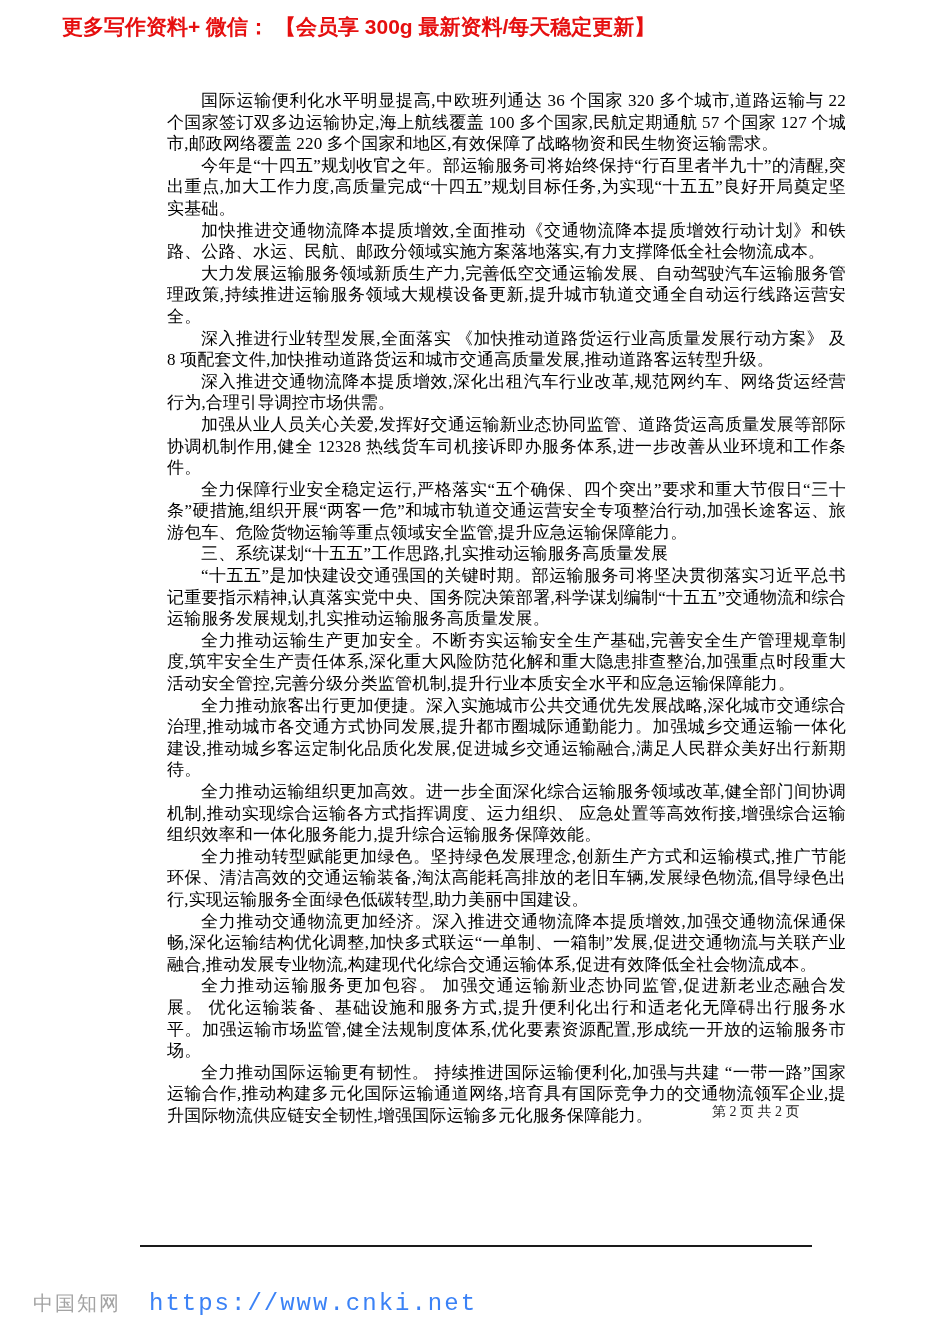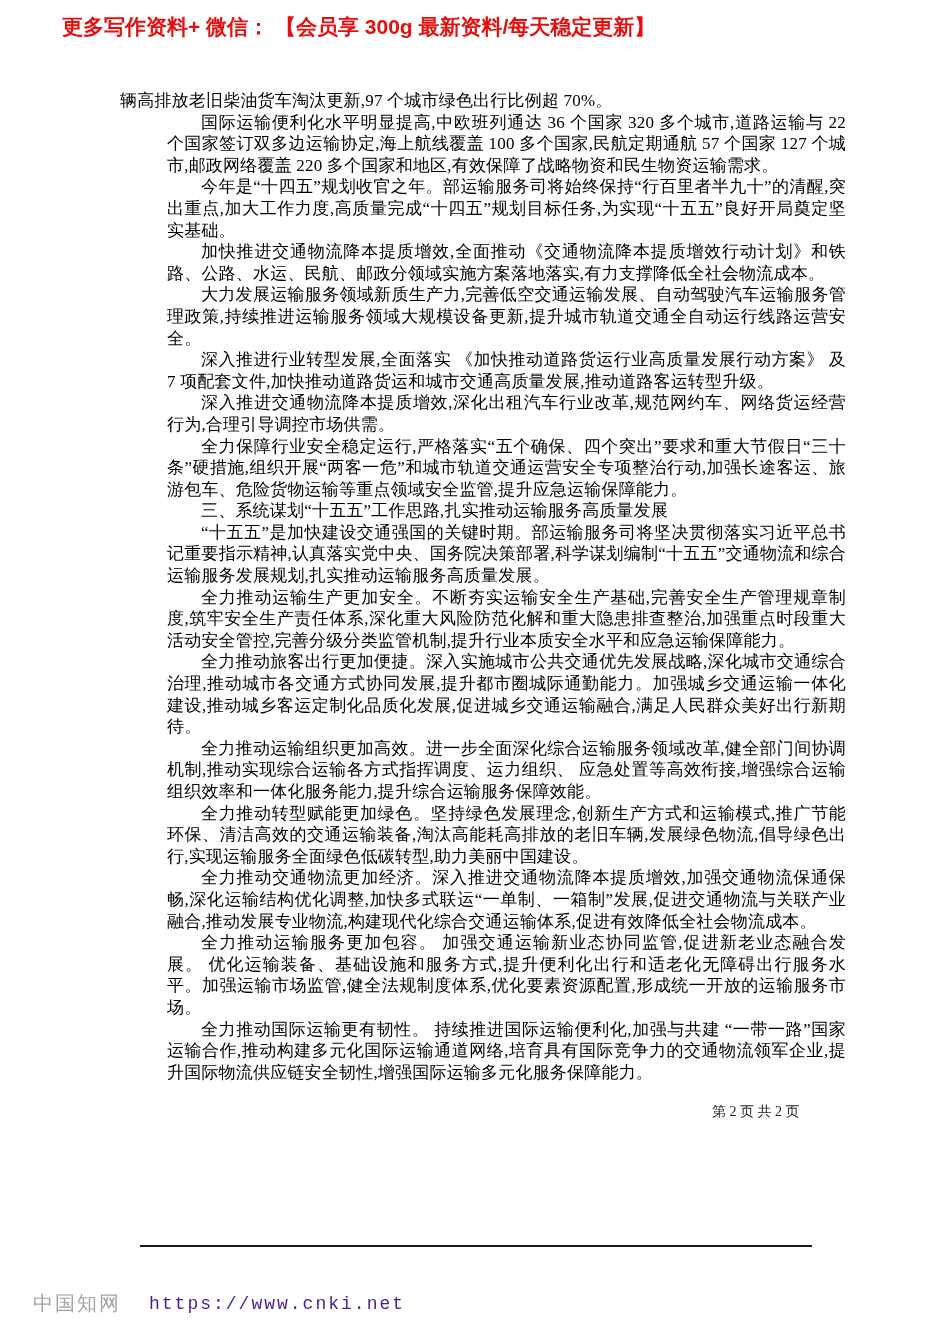--- a/index.html
+++ b/index.html
@@ -49,51 +49,51 @@
     top:1245px;
     width:672px;
     height:0;
     border-top:2px solid #1a1a1a;
   }
   .watermark {
     position:absolute;
     left:33px;
     top:1290px;
     display:flex;
-    align-items:center;
+    align-items:flex-end;
     gap:28px;
     white-space:nowrap;
   }
   .watermark .brand {
     font-size:20px;
     color:#a3a3a3;
     letter-spacing:2px;
   }
   .watermark .url {
     font-family:"Liberation Mono","DejaVu Sans Mono",monospace;
-    font-size:18px;
-    color:#4c1d95;
+    font-size:24px;
+    color:#3b82f6;
     letter-spacing:2px;
   }
 </style>
 </head>
 <body>
 
 <div class="page">
 
   <div class="promo">更多写作资料+ 微信： 【会员享 300g 最新资料/每天稳定更新】</div>
 
   <div class="content">
-      <p class="">辆高排放老旧柴油货车淘汰更新,97 个城市绿色出行比例超 70%。</p>
       <p class="indent">国际运输便利化水平明显提高,中欧班列通达 36 个国家 320 多个城市,道路运输与 22 个国家签订双多边运输协定,海上航线覆盖 100 多个国家,民航定期通航 57 个国家 127 个城市,邮政网络覆盖 220 多个国家和地区,有效保障了战略物资和民生物资运输需求。</p>
       <p class="indent">今年是“十四五”规划收官之年。部运输服务司将始终保持“行百里者半九十”的清醒,突出重点,加大工作力度,高质量完成“十四五”规划目标任务,为实现“十五五”良好开局奠定坚实基础。</p>
       <p class="indent">加快推进交通物流降本提质增效,全面推动《交通物流降本提质增效行动计划》和铁路、公路、水运、民航、邮政分领域实施方案落地落实,有力支撑降低全社会物流成本。</p>
       <p class="indent">大力发展运输服务领域新质生产力,完善低空交通运输发展、自动驾驶汽车运输服务管理政策,持续推进运输服务领域大规模设备更新,提升城市轨道交通全自动运行线路运营安全。</p>
-      <p class="indent">深入推进行业转型发展,全面落实 《加快推动道路货运行业高质量发展行动方案》 及 7 项配套文件,加快推动道路货运和城市交通高质量发展,推动道路客运转型升级。</p>
+      <p class="indent">深入推进行业转型发展,全面落实 《加快推动道路货运行业高质量发展行动方案》 及 8 项配套文件,加快推动道路货运和城市交通高质量发展,推动道路客运转型升级。</p>
       <p class="indent">深入推进交通物流降本提质增效,深化出租汽车行业改革,规范网约车、网络货运经营行为,合理引导调控市场供需。</p>
+      <p class="indent">加强从业人员关心关爱,发挥好交通运输新业态协同监管、道路货运高质量发展等部际协调机制作用,健全 12328 热线货车司机接诉即办服务体系,进一步改善从业环境和工作条件。</p>
       <p class="indent">全力保障行业安全稳定运行,严格落实“五个确保、四个突出”要求和重大节假日“三十条”硬措施,组织开展“两客一危”和城市轨道交通运营安全专项整治行动,加强长途客运、旅游包车、危险货物运输等重点领域安全监管,提升应急运输保障能力。</p>
       <p class="indent">三、系统谋划“十五五”工作思路,扎实推动运输服务高质量发展</p>
       <p class="indent">“十五五”是加快建设交通强国的关键时期。部运输服务司将坚决贯彻落实习近平总书记重要指示精神,认真落实党中央、国务院决策部署,科学谋划编制“十五五”交通物流和综合运输服务发展规划,扎实推动运输服务高质量发展。</p>
       <p class="indent">全力推动运输生产更加安全。不断夯实运输安全生产基础,完善安全生产管理规章制度,筑牢安全生产责任体系,深化重大风险防范化解和重大隐患排查整治,加强重点时段重大活动安全管控,完善分级分类监管机制,提升行业本质安全水平和应急运输保障能力。</p>
       <p class="indent">全力推动旅客出行更加便捷。深入实施城市公共交通优先发展战略,深化城市交通综合治理,推动城市各交通方式协同发展,提升都市圈城际通勤能力。加强城乡交通运输一体化建设,推动城乡客运定制化品质化发展,促进城乡交通运输融合,满足人民群众美好出行新期待。</p>
       <p class="indent">全力推动运输组织更加高效。进一步全面深化综合运输服务领域改革,健全部门间协调机制,推动实现综合运输各方式指挥调度、运力组织、 应急处置等高效衔接,增强综合运输组织效率和一体化服务能力,提升综合运输服务保障效能。</p>
       <p class="indent">全力推动转型赋能更加绿色。坚持绿色发展理念,创新生产方式和运输模式,推广节能环保、清洁高效的交通运输装备,淘汰高能耗高排放的老旧车辆,发展绿色物流,倡导绿色出行,实现运输服务全面绿色低碳转型,助力美丽中国建设。</p>
       <p class="indent">全力推动交通物流更加经济。深入推进交通物流降本提质增效,加强交通物流保通保畅,深化运输结构优化调整,加快多式联运“一单制、一箱制”发展,促进交通物流与关联产业融合,推动发展专业物流,构建现代化综合交通运输体系,促进有效降低全社会物流成本。</p>
       <p class="indent">全力推动运输服务更加包容。 加强交通运输新业态协同监管,促进新老业态融合发展。 优化运输装备、基础设施和服务方式,提升便利化出行和适老化无障碍出行服务水平。加强运输市场监管,健全法规制度体系,优化要素资源配置,形成统一开放的运输服务市场。</p>
       <p class="indent">全力推动国际运输更有韧性。 持续推进国际运输便利化,加强与共建 “一带一路”国家运输合作,推动构建多元化国际运输通道网络,培育具有国际竞争力的交通物流领军企业,提升国际物流供应链安全韧性,增强国际运输多元化服务保障能力。</p>

